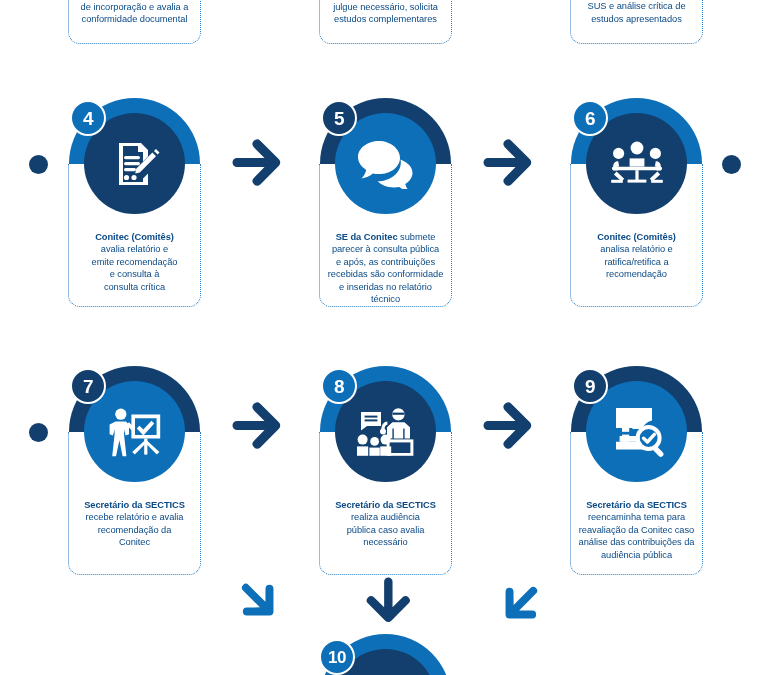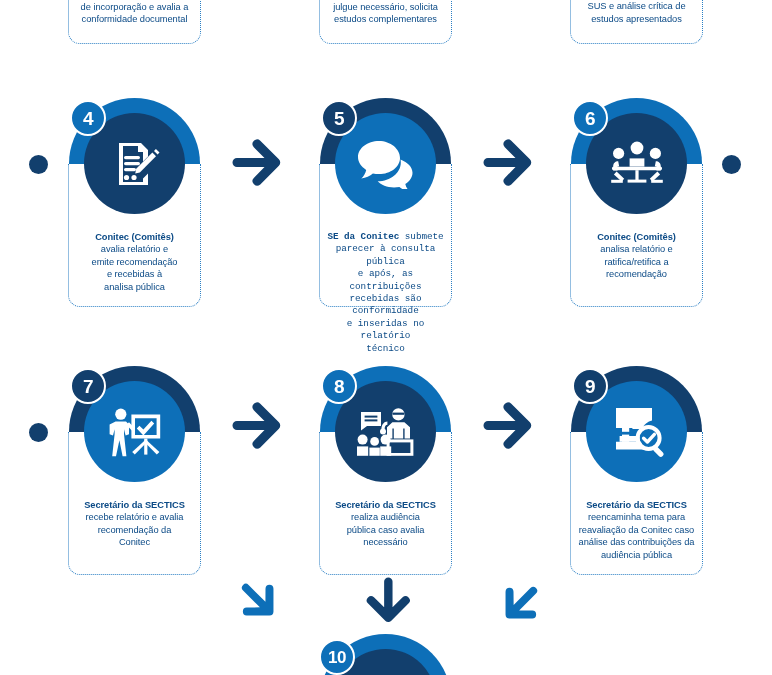--- a/index.html
+++ b/index.html
@@ -149,40 +149,40 @@
         <path fill="#fff" d="M47 14.9l1.9-1.9 3.6 3.6-1.9 1.9z"></path>
       </svg>
     </div>
     <div class="badge" style="background:#0d6fb8;">
       <span>4</span>
     </div>
     <div class="txt" style="top:133px;">
       <b>Conitec (Comitês)</b><br>
       <span>avalia relatório e</span><br>
       <span>emite recomendação</span><br>
-      <span>e recebidas à</span><br>
-      <span>analisa pública</span>
+      <span>e consulta à</span><br>
+      <span>consulta crítica</span>
     </div>
   </div>
 
   <div class="card" style="left:319px;top:98px;">
     <div class="frame" style="top:66px;height:143px;"></div>
     <div class="arcwrap">
       <div class="arc" style="background:#123f6d;"></div>
     </div>
     <div class="circ" style="background:#0d6fb8;">
       <svg width="60" height="50" viewBox="0 0 60 50">
         <path fill="#fff" d="M23 2C11.4 2 2 9.2 2 18.1c0 5.2 3.2 9.8 8.2 12.8-.6 3.2-2.4 6.2-4.9 8.6 4.6-.7 8.7-2.6 11.6-5.1 1.9.4 3.9.6 6.1.6 11.6 0 21-7.2 21-16.1S34.6 2 23 2z"></path>
         <path fill="#fff" d="M44.5 20.4c.2 1 .3 2 .3 3 0 10.5-10.3 18.7-23.1 18.9 3.2 3.7 9.3 6.2 16.3 6.2 1.9 0 3.7-.2 5.4-.5 2.6 2.2 6.2 3.9 10.3 4.5-2.2-2.1-3.8-4.8-4.4-7.6 4.4-2.6 7.2-6.7 7.2-11.2 0-5.6-4.9-10.5-12-13.3z"></path>
       </svg>
     </div>
     <div class="badge" style="background:#123f6d;">
       <span>5</span>
     </div>
-    <div class="txt" style="top:133px;font-family:Liberation Mono, monospace;">
+    <div class="txt" style="top:133px;">
       <b>SE da Conitec</b>
       <span>submete</span><br>
       <span>parecer à consulta pública</span><br>
       <span>e após, as contribuições</span><br>
       <span>recebidas são conformidade</span><br>
       <span>e inseridas no relatório</span><br>
       <span>técnico</span>
     </div>
   </div>
 

